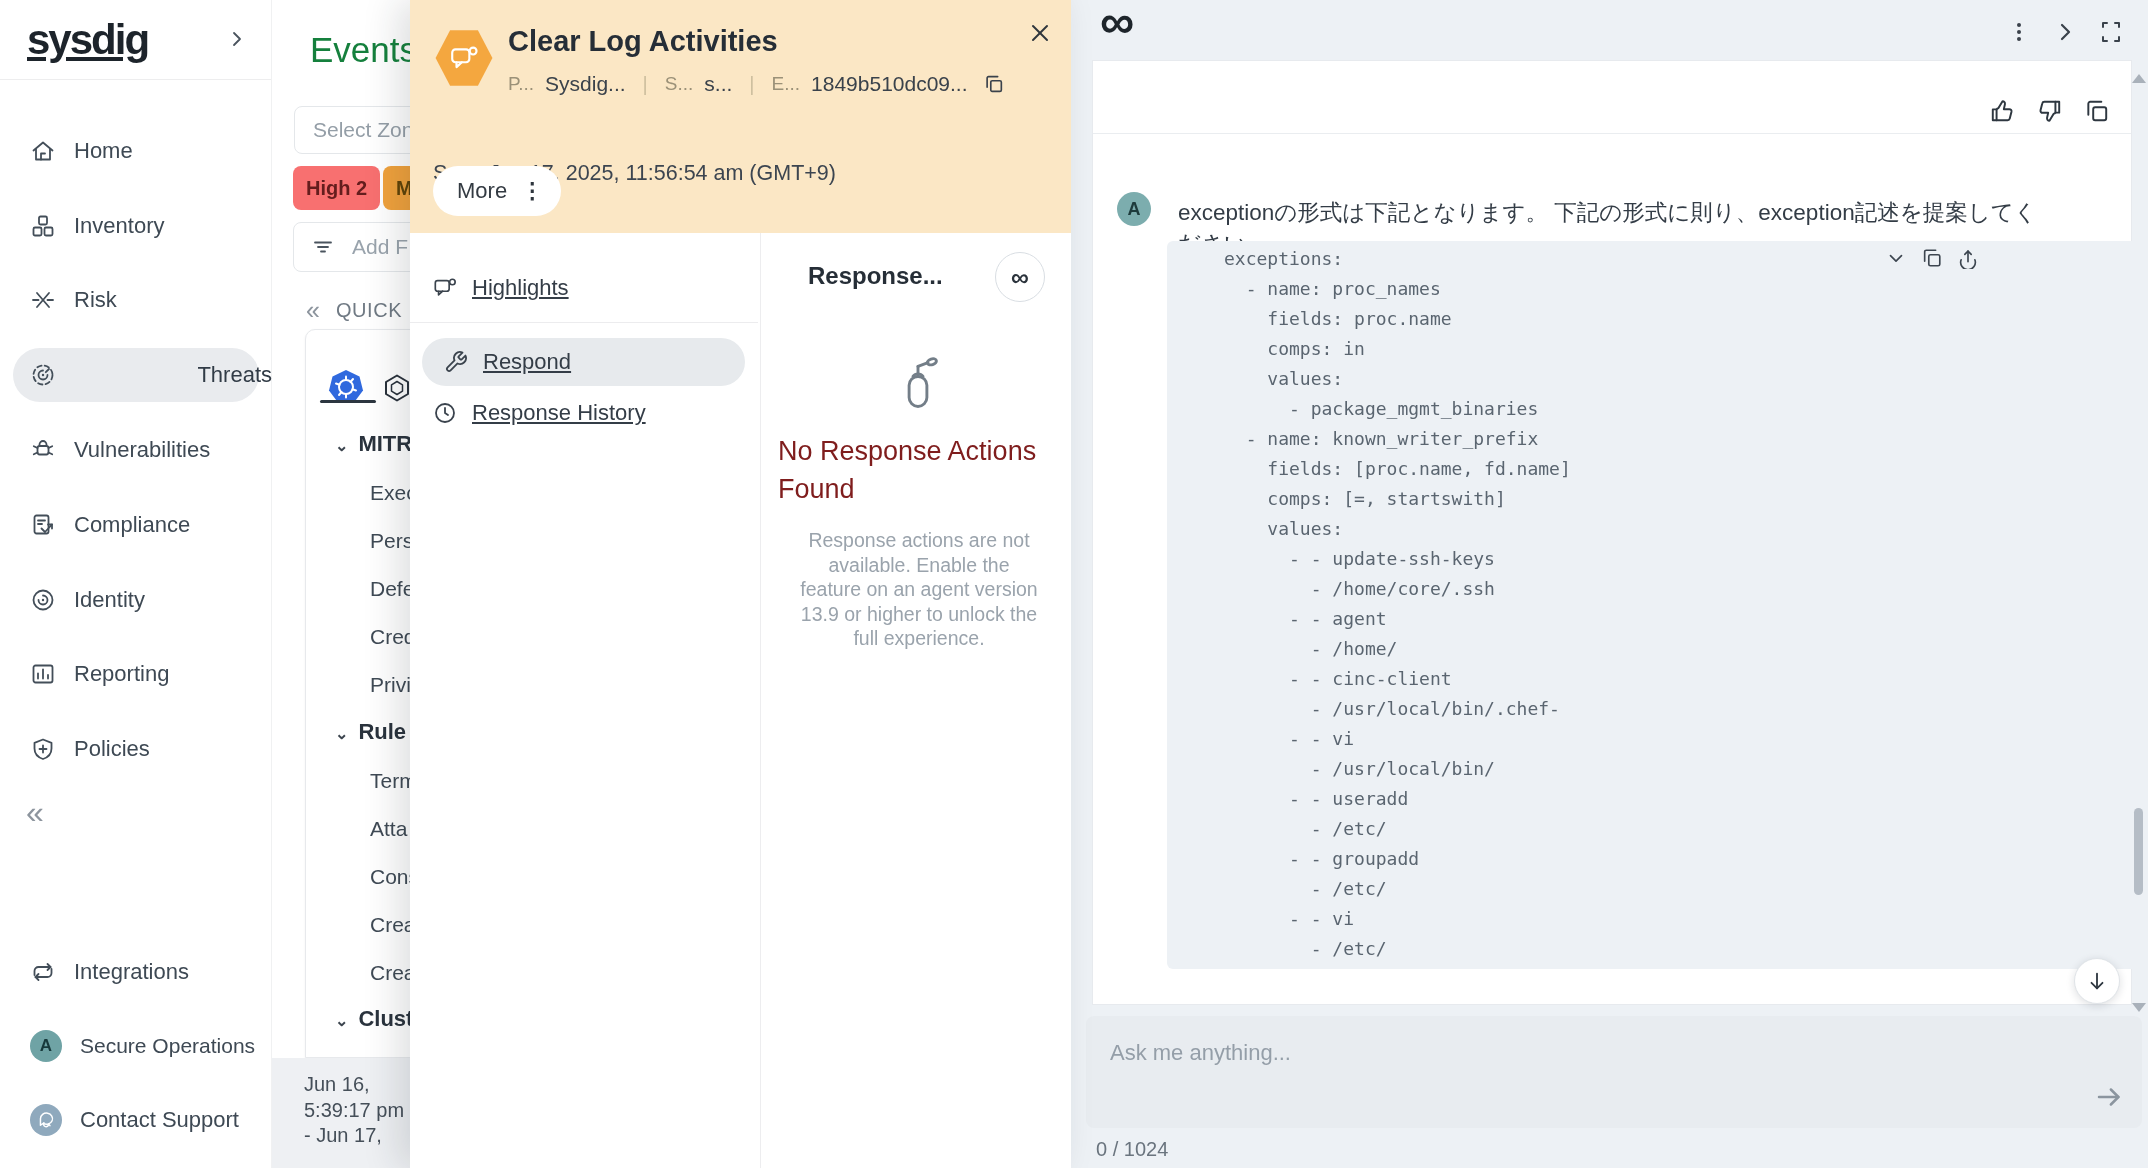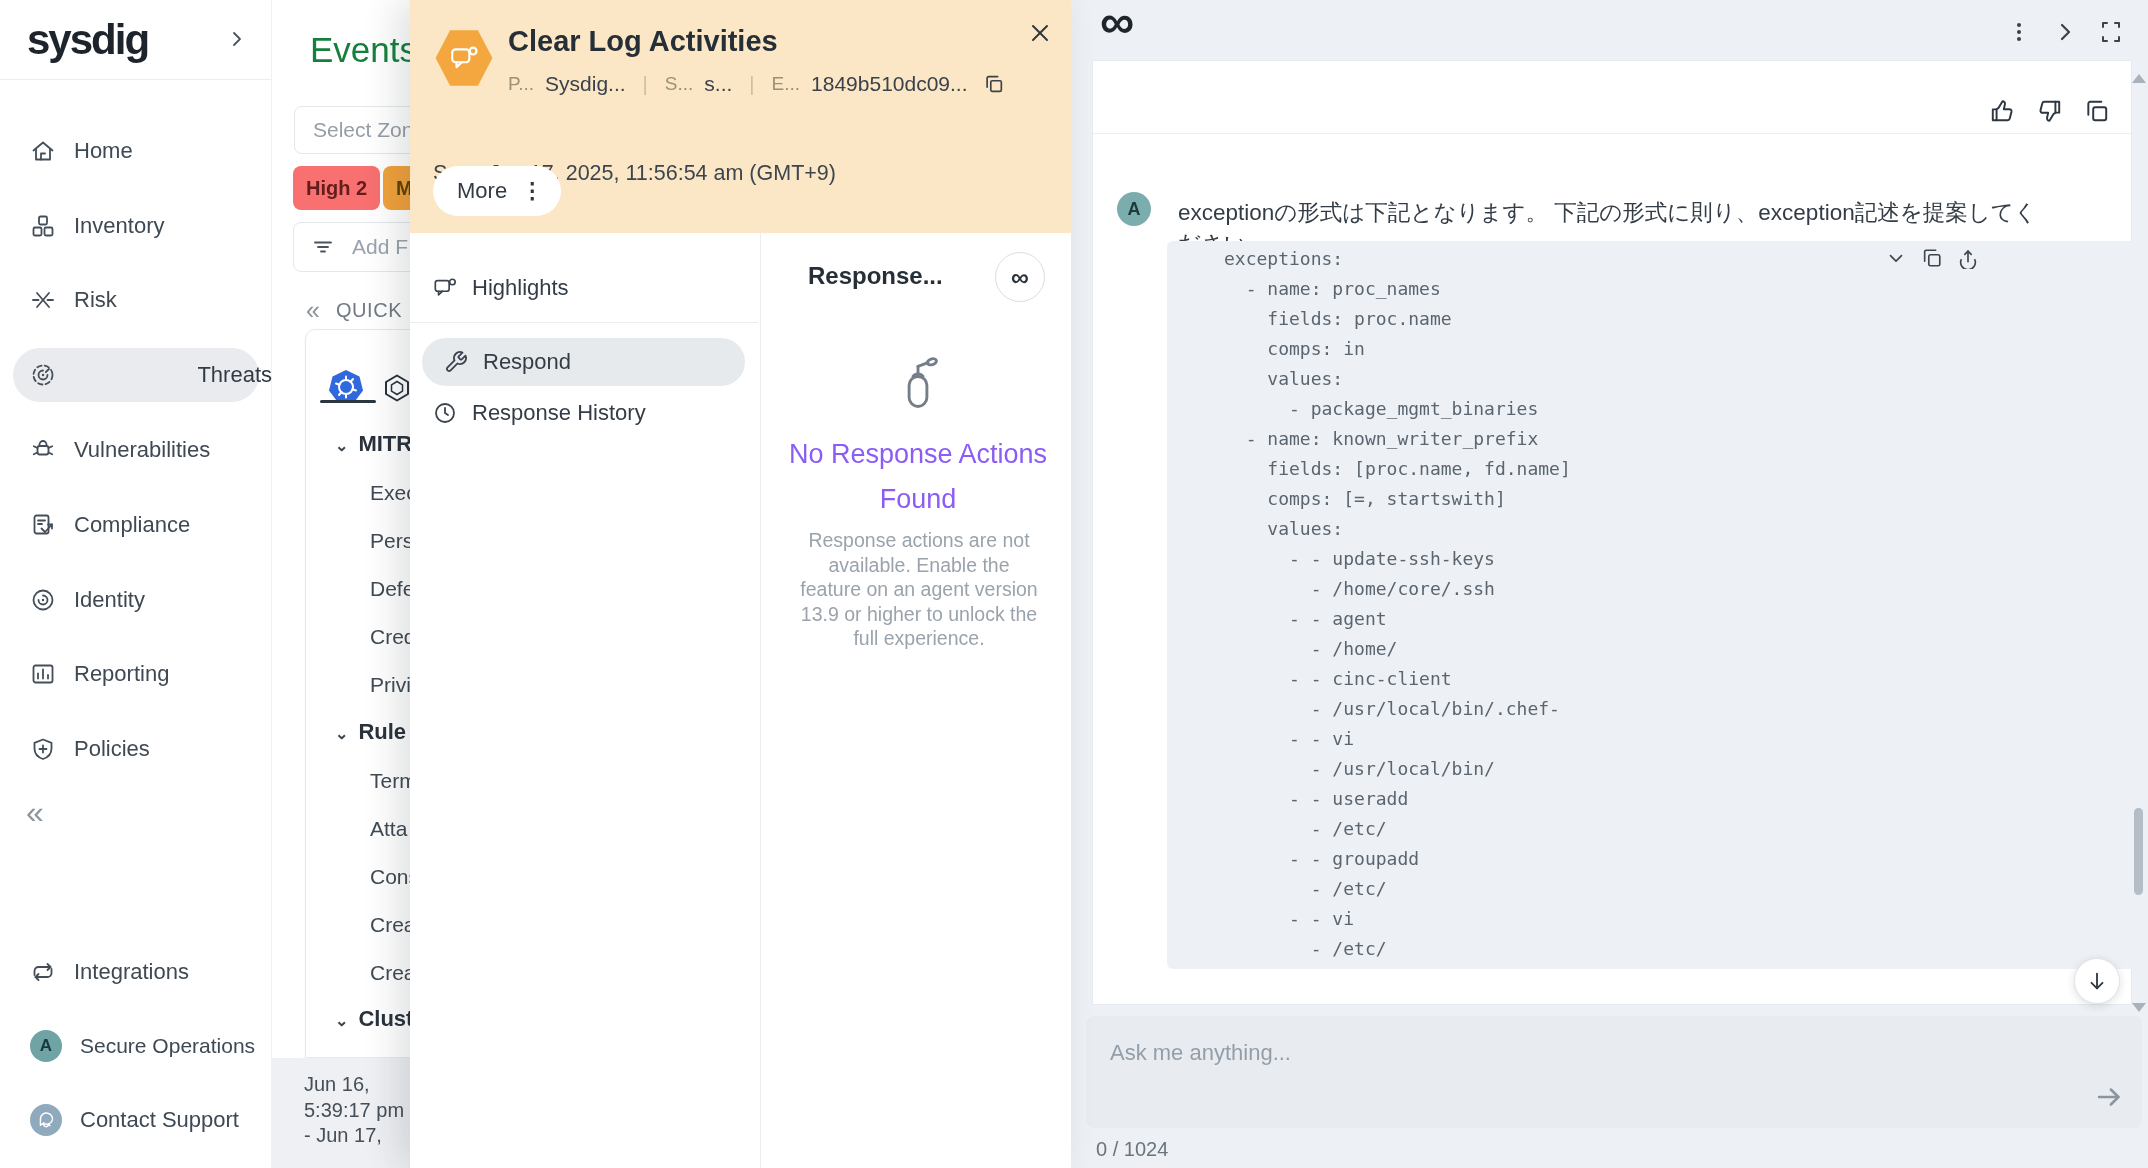--- a/index.html
+++ b/index.html
@@ -5,21 +5,21 @@
   * { margin:0; padding:0; box-sizing:border-box; }
   html,body { background:#cfd4d9; }
   body { font-family:"Liberation Sans", sans-serif; }
   .root { position:relative; width:2148px; height:1168px; background:#fff; overflow:hidden; }
 
   svg { display:block; }
   .stk { fill:none; stroke:currentColor; stroke-width:1.8; stroke-linecap:round; stroke-linejoin:round; }
 
   
   .sidebar { position:absolute; left:0; top:0; width:272px; height:1168px; background:#fff; border-right:1px solid #f0f1f2; z-index:3; }
-  .logo { position:absolute; left:27px; top:16px; font-size:42px; font-weight:800; letter-spacing:-2px; color:#1d242b; }
+  .logo { position:absolute; left:27px; top:16px; font-size:42px; font-weight:800; letter-spacing:-2px; color:#1d242b;text-decoration:underline; }
   .logo-chevron { position:absolute; left:228px; top:30px; color:#4a545e; }
   .sidebar-divider { position:absolute; top:79px; left:0; width:100%; height:1px; background:#ededee; }
   .nav-item { position:absolute; left:0; width:272px; height:54px; display:flex; align-items:center; padding-left:30px; gap:18px; color:#3e4954; font-size:22px; cursor:pointer; }
   .nav-item .nicon { width:26px; height:26px; color:#434e59; flex:0 0 26px; }
   .nav-pill { position:absolute; left:13px; top:348px; width:246px; height:54px; border-radius:27px; background:#e9ebee; }
   .nav-item.active { font-weight:500; color:#313b46;justify-content:space-between; }
   .collapse-btn { position:absolute; left:26px; top:794px; font-size:32px; color:#8d959e; letter-spacing:-2px; cursor:pointer; }
   .acct-circle { width:32px; height:32px; border-radius:50%; display:flex; align-items:center; justify-content:center; flex:0 0 32px; }
   .acct-a { background:#6fa3a5; color:#17393b; font-size:17px; font-weight:700; }
   .acct-support { background:#8fa9bd; color:#fff; }
@@ -54,28 +54,28 @@
   .popup-close { position:absolute; left:615px; top:18px; width:30px; height:30px; color:#2f363d; cursor:pointer; }
   .popup-meta { position:absolute; left:98px; top:72px; display:flex; align-items:center; gap:11px; }
   .meta-label { font-size:19px; color:#9b9178; }
   .meta-value { font-size:21px; color:#3a424b; }
   .meta-sep { color:#cdbf9e; font-size:20px; padding:0 6px; }
   .meta-copy { width:22px; height:22px; color:#3a424b; cursor:pointer; margin-left:4px; }
   .popup-seen { position:absolute; left:23px; top:117px; font-size:21.5px; color:#3c4550;margin-top:44px; }
   .more-btn { position:absolute; left:23px; top:166px; height:50px; border-radius:25px; background:#fff; display:flex; align-items:center; gap:14px; padding:0 18px 0 24px; font-size:22px; color:#333a42; cursor:pointer; }
   .more-kebab { font-size:22px; font-weight:700; color:#2e353d; }
   .popup-vdivider { position:absolute; left:350px; top:233px; width:1px; height:935px; background:#ededef; }
-  .popup-nav-item { position:absolute; display:flex; align-items:center; gap:15px; font-size:22px; color:#343d47; cursor:pointer; }
+  .popup-nav-item { position:absolute; display:flex; align-items:center; gap:15px; font-size:22px; color:#343d47; cursor:pointer;text-decoration:underline; }
   .popup-nav-item .picon { width:24px; height:24px; color:#3a434d; }
   .nav-sep { position:absolute; left:0; top:322px; width:348px; height:1px; background:#ececee; }
   .respond-pill { position:absolute; left:12px; top:338px; width:323px; height:48px; border-radius:24px; background:#e7eaed; }
   .response-title { position:absolute; left:398px; top:262px; font-size:24px; font-weight:600; color:#262e37; }
   .loop-btn { position:absolute; left:585px; top:252px; width:50px; height:50px; border-radius:50%; border:1.5px solid #d9dee3; background:#fff; display:flex; align-items:center; justify-content:center; font-size:25px; font-weight:600; color:#2b333c; cursor:pointer; }
   .extinguisher { position:absolute; left:478px; top:352px; width:60px; height:62px; color:#737e88; }
-  .empty-title { position:absolute; left:368px; top:432px; width:280px; text-align:center; font-size:27px; line-height:45px; font-weight:500; color:#8b5cf6; }
+  .empty-title { position:absolute; left:368px; top:432px; width:280px; font-size:27px; line-height:38px; font-weight:500; color:#7f1d1d; }
   .empty-body { position:absolute; left:388px; top:528px; width:242px; text-align:center; font-size:19.5px; line-height:24.5px; color:#9aa3ac; }
 
   
   .sage { position:absolute; left:1071px; top:0; width:1077px; height:1168px; background:#edf1f5; z-index:2; }
   .sage-logo { position:absolute; left:29px; top:-6px; font-size:48px; font-weight:700; color:#1e252b; }
   .sage-kebab { position:absolute; left:936px; top:20px; width:24px; height:24px; color:#3a424b; cursor:pointer; }
   .sage-next { position:absolute; left:982px; top:20px; width:24px; height:24px; color:#3a424b; cursor:pointer; }
   .sage-full { position:absolute; left:1028px; top:20px; width:24px; height:24px; color:#3a424b; cursor:pointer; }
   .sage-card { position:absolute; left:21px; top:60px; width:1040px; height:945px; background:#fff; border:1px solid #e7eaee; }
   .fb-icon { position:absolute; top:37px; width:26px; height:26px; color:#2e3740; cursor:pointer; }

